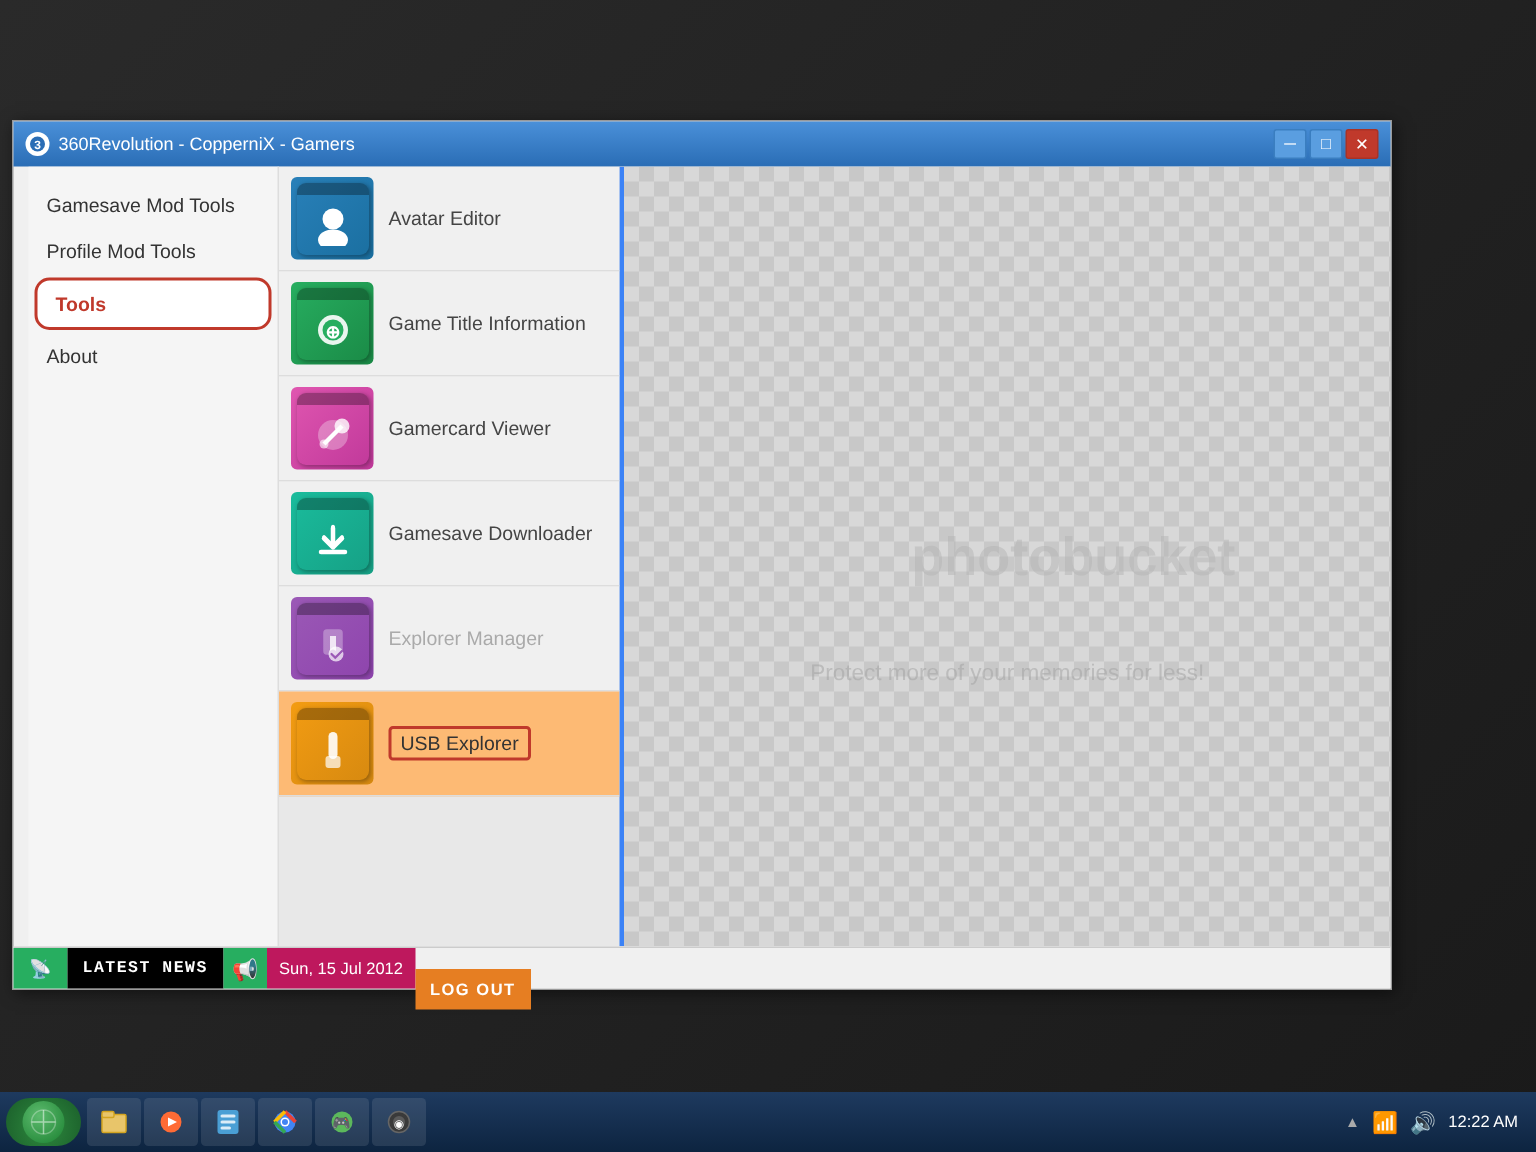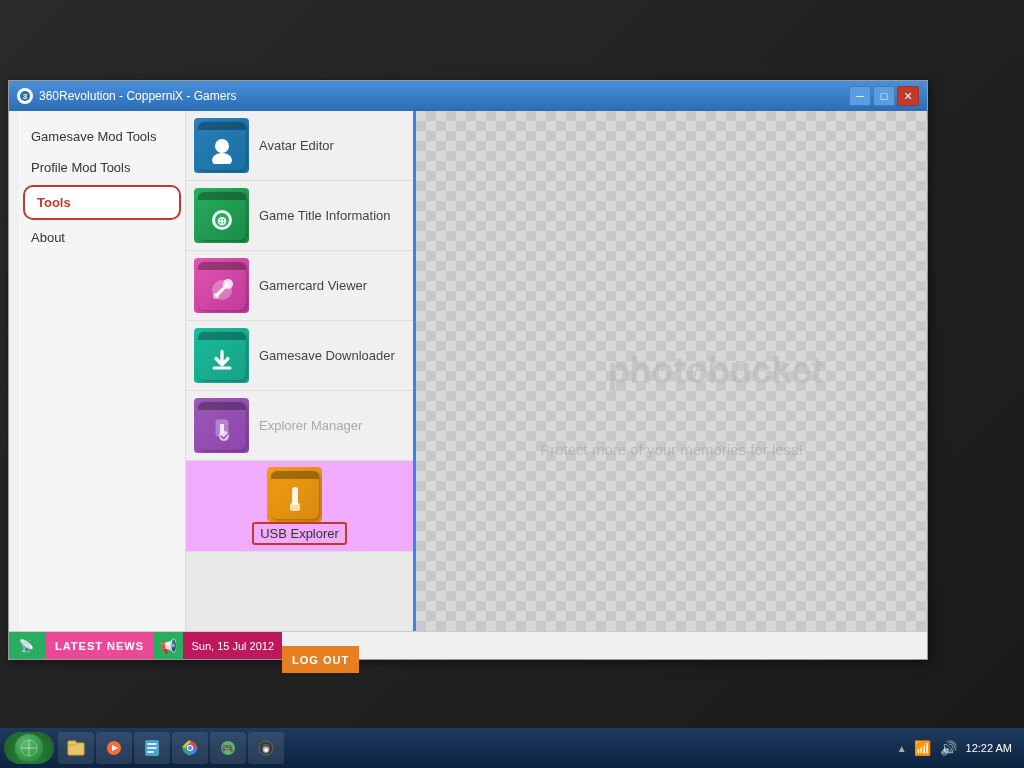--- a/index.html
+++ b/index.html
@@ -145,22 +145,21 @@
       display: flex;
       align-items: center;
       padding: 6px 8px;
       border-bottom: 1px solid #ddd;
       cursor: pointer;
       background: #f0f0f0;
       min-height: 70px;
     }
 
     .tool-item.selected {
-      background: #f0abfc;
-      flex-direction: column;
+      background: #fdba74;
     }
 
     .tool-icon {
       width: 55px;
       height: 55px;
       border-radius: 4px;
       flex-shrink: 0;
       margin-right: 10px;
       display: flex;
       align-items: center;
@@ -270,29 +269,30 @@
       height: 100%;
       width: 36px;
       display: flex;
       align-items: center;
       justify-content: center;
       font-size: 12px;
       font-weight: bold;
     }
 
     .news-label {
-      background: #ec4899;
+      background: #000000;
       color: white;
       height: 100%;
       padding: 0 10px;
       display: flex;
       align-items: center;
       font-size: 11px;
       font-weight: bold;
       letter-spacing: 1px;
+      font-family: Liberation Mono, monospace;
     }
 
     .news-speaker {
       background: #27ae60;
       color: white;
       height: 100%;
       padding: 0 6px;
       display: flex;
       align-items: center;
       font-size: 14px;

